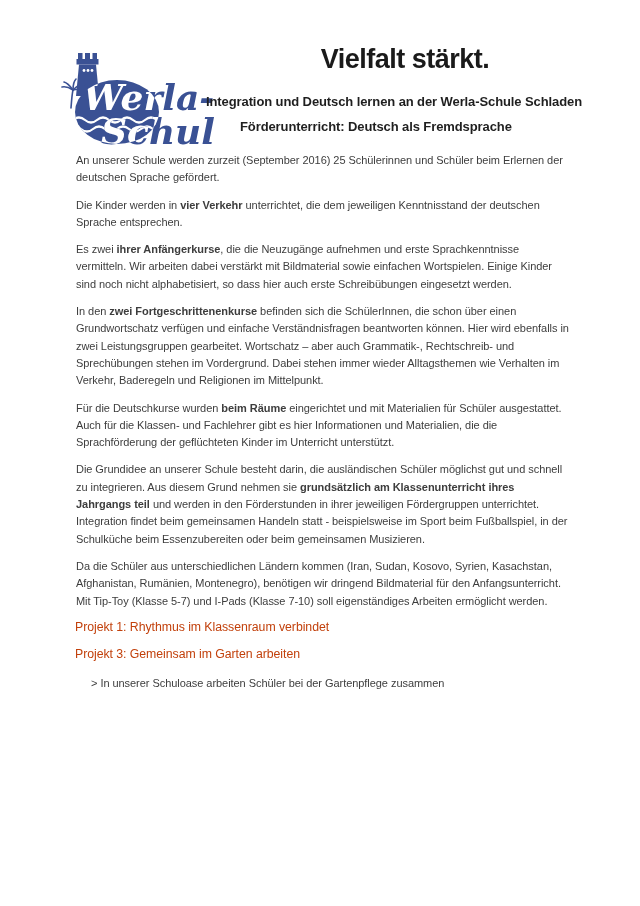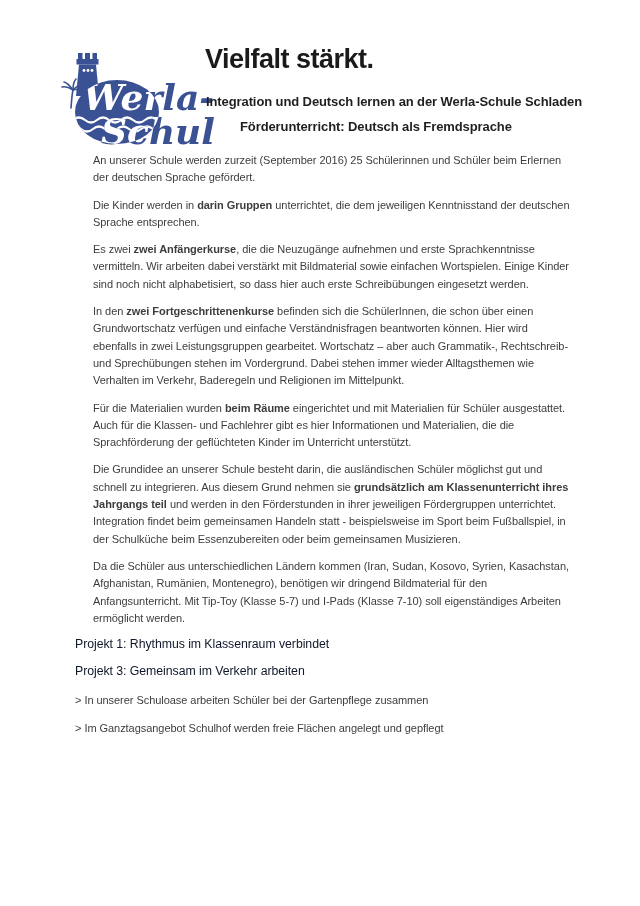--- a/index.html
+++ b/index.html
@@ -9,44 +9,45 @@
     background:#ffffff;
     font-family:"Liberation Sans", sans-serif;
     overflow:hidden;
     margin:0 auto;
   }
   
   #header{position:absolute;left:0;top:0;width:640px;height:152px;}
   #logo-wrap{position:absolute;left:55px;top:50px;width:160px;height:100px;}
   #title{
     position:absolute;left:205px;top:44px;width:400px;
+    text-align:center;
     font-size:27px;font-weight:bold;letter-spacing:-0.5px;
     color:#1a1a1a;
   }
   .subtitle{
     position:absolute;left:206px;
     font-size:13px;font-weight:bold;color:#1f1f1f;
     letter-spacing:-0.1px;
   }
   #subtitle1{top:94px;}
   #subtitle2{top:119px;padding-left:34px;}
   
   #doc-body{
     position:absolute;left:75px;top:152px;width:497px;
     color:#3d3d3d;font-size:11px;letter-spacing:-0.05px;
   }
-  .para{margin:0 0 10px 18px;line-height:17.3px;}
+  .para{margin:0 0 10px 1px;line-height:17.3px;}
   .para .b{font-weight:bold;}
   .project-line{
-    font-size:12.3px;line-height:15px;margin:0 0 12px 0;color:#0f172a;
+    font-size:12.3px;line-height:15px;margin:0 0 12px 0;color:#c2410c;
   }
   #projects-list{margin-top:3px;}
   #bullets-list{margin-top:14px;}
   .bullet-line{
-    font-size:11px;line-height:15px;margin:0 0 13px 0;color:#3d3d3d;
+    font-size:11px;line-height:15px;margin:0 0 13px 16px;color:#3d3d3d;
   }
 </style>
 </head>
 <body>
 
 <div id="page">
 
   <div id="header">
 
     <div id="logo-wrap">
@@ -95,30 +96,29 @@
     </div>
 
     <div id="title">Vielfalt stärkt.</div>
     <div id="subtitle1" class="subtitle">Integration und Deutsch lernen an der Werla-Schule Schladen</div>
     <div id="subtitle2" class="subtitle">Förderunterricht: Deutsch als Fremdsprache</div>
   </div>
 
   <div id="doc-body">
     <div id="paragraphs">
         <p class="para"><span>An unserer Schule werden zurzeit (September 2016) 25 Schülerinnen und Schüler beim Erlernen der deutschen Sprache gefördert.</span></p>
-        <p class="para"><span>Die Kinder werden in </span><span class="b">darin Gruppen</span><span> unterrichtet, die dem jeweiligen Kenntnisstand der deutschen Sprache entsprechen.</span></p>
-        <p class="para"><span>Es zwei </span><span class="b">zwei Anfängerkurse</span><span>, die die Neuzugänge aufnehmen und erste Sprachkenntnisse vermitteln. Wir arbeiten dabei verstärkt mit Bildmaterial sowie einfachen Wortspielen. Einige Kinder sind noch nicht alphabetisiert, so dass hier auch erste Schreibübungen eingesetzt werden.</span></p>
+        <p class="para"><span>Die Kinder werden in </span><span class="b">vier Verkehr</span><span> unterrichtet, die dem jeweiligen Kenntnisstand der deutschen Sprache entsprechen.</span></p>
+        <p class="para"><span>Es zwei </span><span class="b">ihrer Anfängerkurse</span><span>, die die Neuzugänge aufnehmen und erste Sprachkenntnisse vermitteln. Wir arbeiten dabei verstärkt mit Bildmaterial sowie einfachen Wortspielen. Einige Kinder sind noch nicht alphabetisiert, so dass hier auch erste Schreibübungen eingesetzt werden.</span></p>
         <p class="para"><span>In den </span><span class="b">zwei Fortgeschrittenenkurse</span><span> befinden sich die SchülerInnen, die schon über einen Grundwortschatz verfügen und einfache Verständnisfragen beantworten können. Hier wird ebenfalls in zwei Leistungsgruppen gearbeitet. Wortschatz – aber auch Grammatik-, Rechtschreib- und Sprechübungen stehen im Vordergrund. Dabei stehen immer wieder Alltagsthemen wie Verhalten im Verkehr, Baderegeln und Religionen im Mittelpunkt.</span></p>
-        <p class="para"><span>Für die Materialien wurden </span><span class="b">beim Räume</span><span> eingerichtet und  mit Materialien für Schüler ausgestattet. Auch für die Klassen- und Fachlehrer gibt es hier Informationen und Materialien, die die Sprachförderung der geflüchteten Kinder im Unterricht unterstützt.</span></p>
+        <p class="para"><span>Für die Deutschkurse wurden </span><span class="b">beim Räume</span><span> eingerichtet und  mit Materialien für Schüler ausgestattet. Auch für die Klassen- und Fachlehrer gibt es hier Informationen und Materialien, die die Sprachförderung der geflüchteten Kinder im Unterricht unterstützt.</span></p>
         <p class="para"><span>Die Grundidee an unserer Schule besteht darin, die ausländischen Schüler möglichst gut und schnell zu integrieren. Aus diesem Grund nehmen sie </span><span class="b">grundsätzlich am Klassenunterricht ihres Jahrgangs teil</span><span> und werden  in den Förderstunden in ihrer jeweiligen Fördergruppen unterrichtet. Integration findet beim gemeinsamen Handeln statt - beispielsweise im Sport beim Fußballspiel, in der Schulküche beim Essenzubereiten oder beim gemeinsamen Musizieren.</span></p>
         <p class="para"><span>Da die Schüler aus unterschiedlichen Ländern kommen (Iran, Sudan, Kosovo, Syrien, Kasachstan, Afghanistan, Rumänien, Montenegro), benötigen wir dringend Bildmaterial für den Anfangsunterricht. Mit Tip-Toy (Klasse 5-7) und I-Pads (Klasse 7-10) soll eigenständiges Arbeiten ermöglicht werden.</span></p>
       </div>
     <div id="projects-list">
         <p class="project-line">Projekt 1: Rhythmus im Klassenraum verbindet</p>
-        <p class="project-line">Projekt 3: Gemeinsam im Verkehr arbeiten</p>
+        <p class="project-line">Projekt 3: Gemeinsam im Garten arbeiten</p>
       </div>
     <div id="bullets-list">
         <p class="bullet-line">&gt; In unserer Schuloase arbeiten Schüler bei der Gartenpflege zusammen</p>
-        <p class="bullet-line">&gt; Im Ganztagsangebot Schulhof werden freie Flächen angelegt und gepflegt</p>
       </div>
   </div>
 
 </div>
 
 </body></html>

